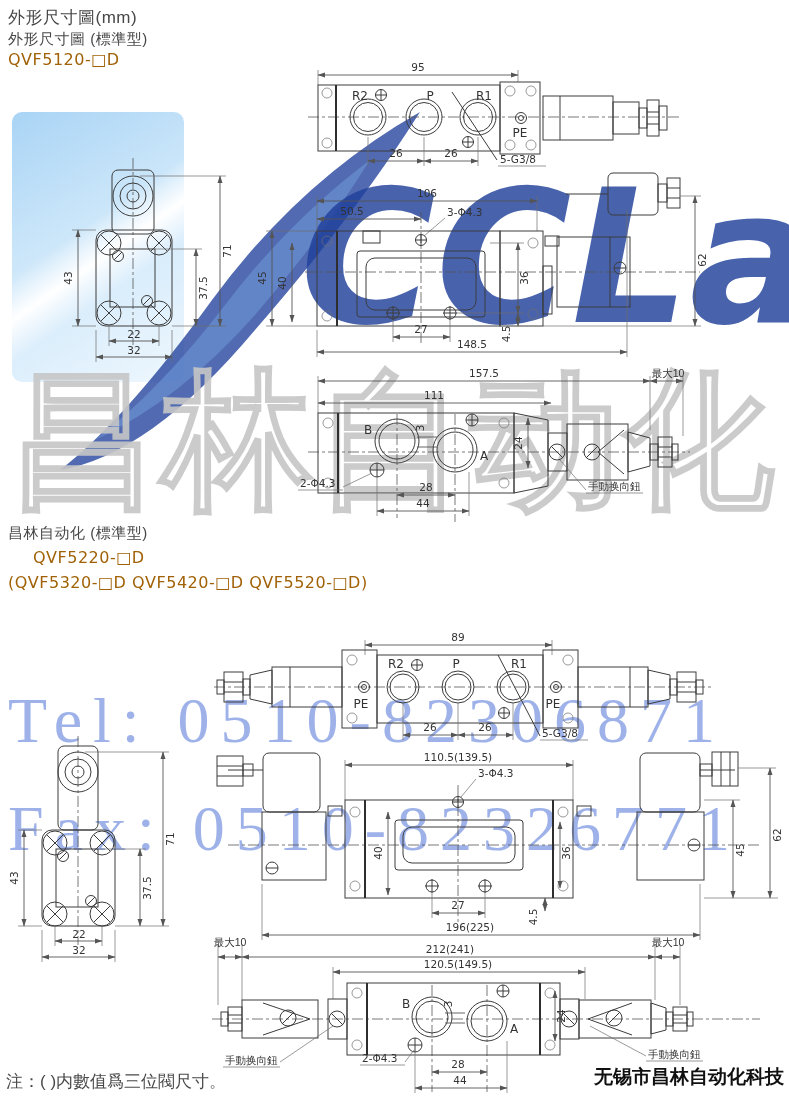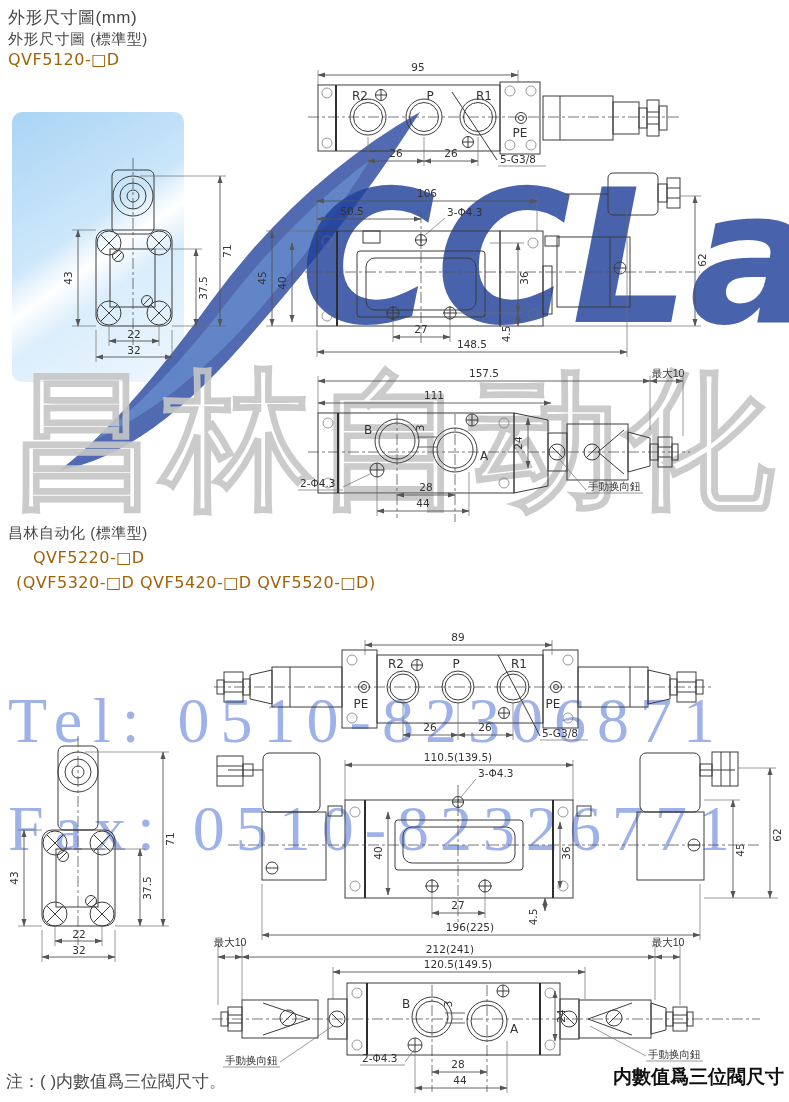--- a/index.html
+++ b/index.html
@@ -569,16 +569,16 @@
   <text class="dt" x="460" y="1084" text-anchor="middle">44</text>
 </g>
 </svg>
 
 <div class="abs hdr cjk h-title">外形尺寸圖(mm)</div>
 <div class="abs hdr cjk h-sub" style="left:8px;top:30px;">外形尺寸圖 (標準型)</div>
 <div class="abs hdr h-model" style="left:8px;top:50px;">QVF5120-□D</div>
 
 <div class="abs hdr cjk h-sub" style="left:8px;top:524px;">昌林自动化 (標準型)</div>
 <div class="abs hdr h-model" style="left:8px;top:548px;margin-left:25px;">QVF5220-□D</div>
-<div class="abs hdr h-model" style="left:16px;top:573px;">(QVF5320-□D  QVF5420-□D  QVF5520-□D)</div>
+<div class="abs hdr h-model" style="left:8px;top:573px;">(QVF5320-□D  QVF5420-□D  QVF5520-□D)</div>
 
 <div class="abs note cjk">注：( )内數值爲三位閥尺寸。</div>
-<div class="abs company cjk">内數值爲三位閥尺寸</div>
+<div class="abs company cjk">无锡市昌林自动化科技</div>
 
 </body></html>

